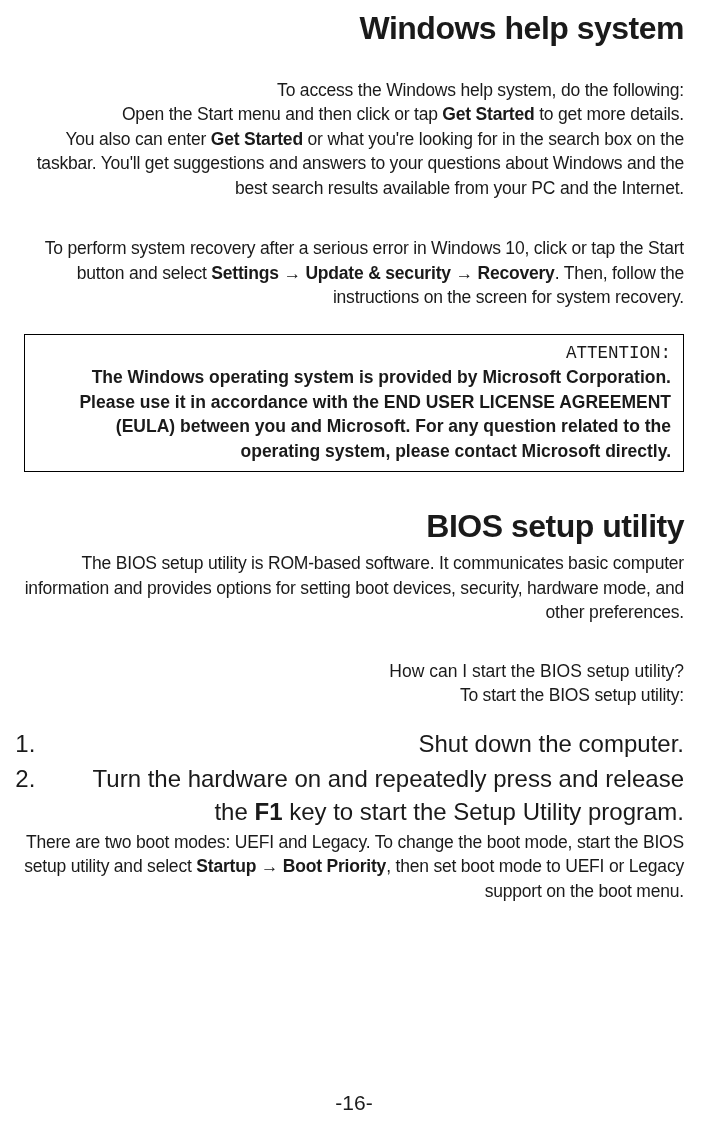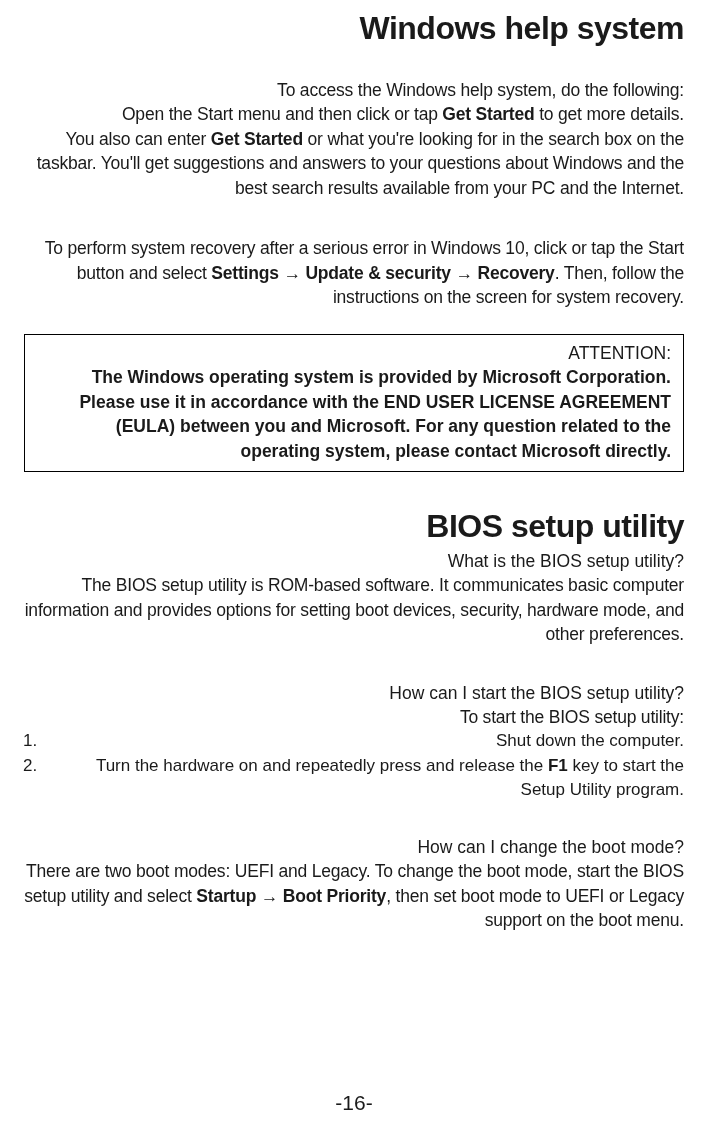--- a/index.html
+++ b/index.html
@@ -37,37 +37,39 @@
     }
     .attention-box {
       border: 1px solid #000;
       padding: 6px 12px 8px 12px;
       margin-top: 24px;
       font-size: 17.5px;
       line-height: 1.4;
     }
     .attention-label {
       font-weight: 400;
+      font-family: Liberation Mono, monospace;
     }
     .attention-body {
       font-weight: 700;
     }
     .section2 {
       margin-top: 36px;
     }
     .subheading {
       font-size: 17.5px;
       font-weight: 500;
       margin-bottom: 1px;
     }
     ol {
       padding-left: 18px;
-      font-size: 17px;
+      font-size: 24px;
       line-height: 1.4;
       font-weight: 300;
+      margin-top: 20px;
     }
     ol li {
       padding-left: 12px;
       margin-bottom: 1px;
     }
     .page-number {
       position: absolute;
       bottom: 17px;
       left: 0;
       right: 0;
@@ -93,29 +95,27 @@
 </div>
 
 <div class="attention-box">
   <div class="attention-label">ATTENTION:</div>
   <div class="attention-body">The Windows operating system is provided by Microsoft Corporation. Please use it in accordance with the END USER LICENSE AGREEMENT (EULA) between you and Microsoft. For any question related to the operating system, please contact Microsoft directly.</div>
 </div>
 
 <div class="section2">
   <h1>BIOS setup utility</h1>
 
-  <div class="subheading">What is the BIOS setup utility?</div>
   <div class="body-text">The BIOS setup utility is ROM-based software. It communicates basic computer information and provides options for setting boot devices, security, hardware mode, and other preferences.</div>
 
   <div class="subheading para-gap">How can I start the BIOS setup utility?</div>
   <div class="body-text">To start the BIOS setup utility:</div>
   <ol>
     <li><span>Shut down the computer.</span></li>
     <li><span>Turn the hardware on and repeatedly press and release the </span><span class="bold">F1</span><span> key to start the Setup Utility program.</span></li>
   </ol>
 
-  <div class="subheading para-gap">How can I change the boot mode?</div>
   <div class="body-text">
     <span>There are two boot modes: UEFI and Legacy. To change the boot mode, start the BIOS setup utility and select </span><span class="bold">Startup</span><span class="bold"> → </span><span class="bold">Boot Priority</span><span>, then set boot mode to UEFI or Legacy support on the boot menu.</span>
   </div>
 </div>
 
 <div class="page-number">-16-</div>
 
 </body></html>

